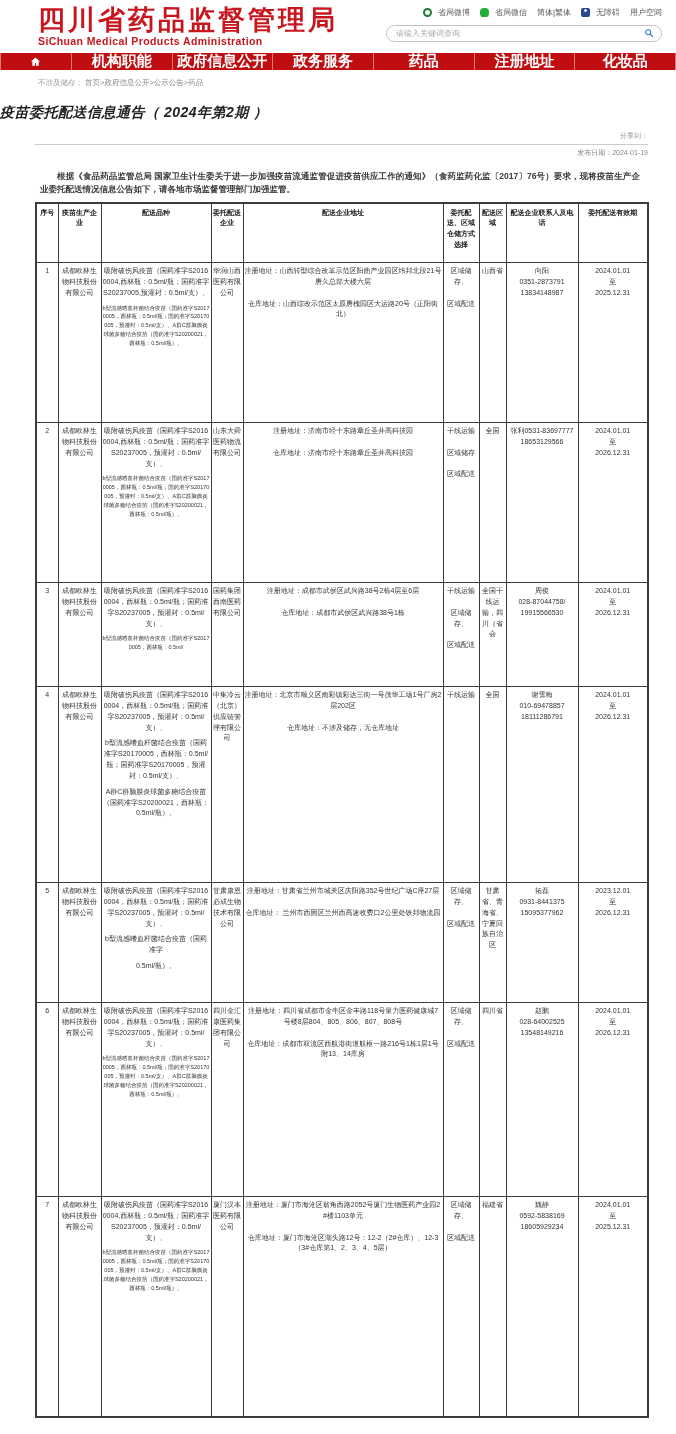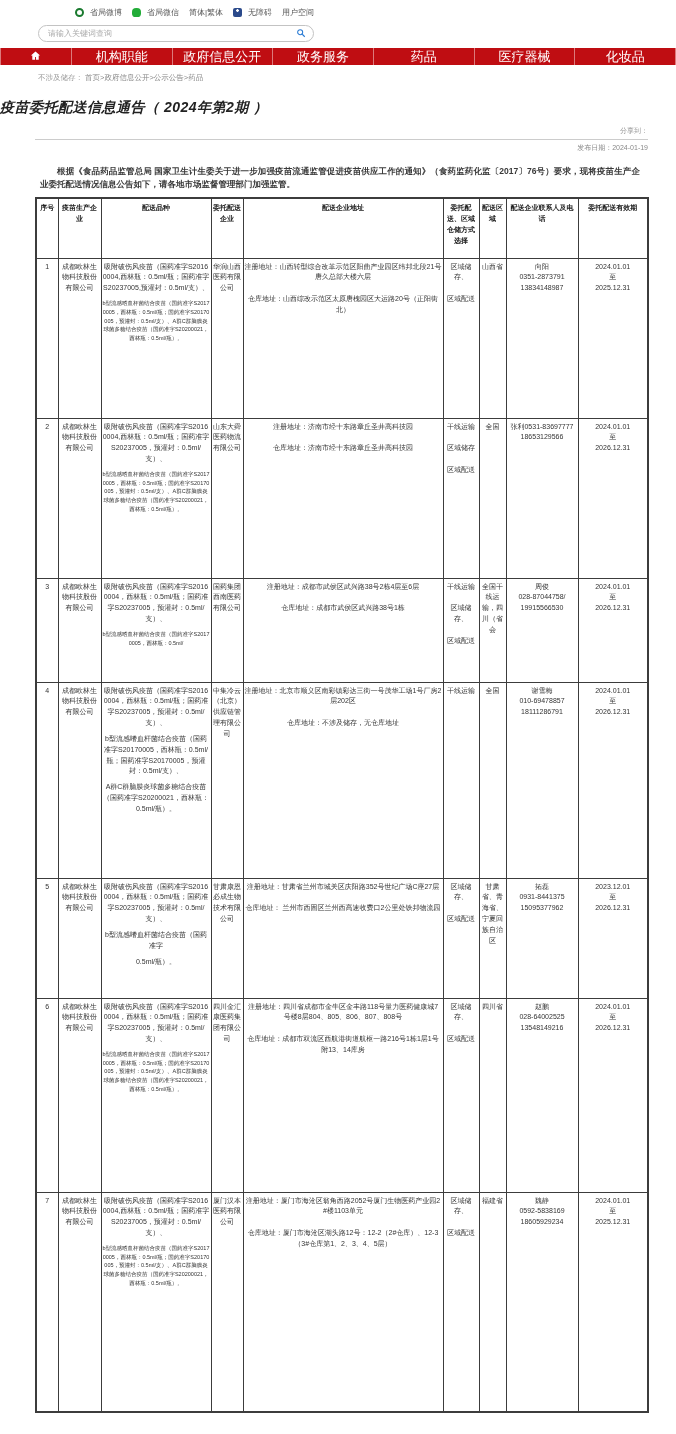--- a/index.html
+++ b/index.html
@@ -26,21 +26,21 @@
   .u-icon{display:inline-block;width:9px;height:9px;border-radius:50%;}
   .weibo-icon{border:2px solid #1a7a2f;background:#fff;}
   .wechat-icon{background:#22ac38;border-radius:45% 45% 40% 40%;}
   .accessibility-icon{background:radial-gradient(circle at 50% 28%,#fff 1px,#2b4a8b 1.6px);border-radius:2px;}
   .search-box{margin-top:7px;height:17px;border:1px solid #c3c3c3;border-radius:9px;display:flex;align-items:center;padding:0 7px;background:#fff;gap:28px;}
   .search-box input{flex:1;border:none;outline:none;font-size:8px;color:#333;background:transparent;font-family:inherit;}
   .search-box input::placeholder{color:#aaa;}
   .search-btn{border:none;background:none;padding:0;cursor:pointer;display:flex;align-items:center;}
   
   .main-nav{background:var(--nav-red);height:17px;display:flex;align-items:stretch;margin-top:2px;}
-  .nav-item{flex:1;display:flex;align-items:center;justify-content:center;color:#fff;font-size:13px;font-weight:normal;border-left:1px solid rgba(255,255,255,.45);cursor:pointer;white-space:nowrap;}
+  .nav-item{flex:1;display:flex;align-items:center;justify-content:center;color:#fff;font-size:15px;font-weight:bold;border-left:1px solid rgba(255,255,255,.45);cursor:pointer;white-space:nowrap;}
   .nav-item:last-child{border-right:1px solid rgba(255,255,255,.45);}
   .nav-item-home{flex:.7;}
   
   .breadcrumb{margin:8px 0 0 38px;font-size:7.5px;color:#999;}
   .breadcrumb .bc-path{color:#888;cursor:pointer;margin-top:16px;}
   
   .page-title{text-align:left;font-size:14px;font-weight:bold;color:#222;margin-top:16px;letter-spacing:.5px;font-style:italic;}
   .meta-block{margin:0 28px 0 35px;}
   .share-row{text-align:right;font-size:7px;color:#999;margin-top:9px;}
   .meta-divider{border:none;border-top:1px solid #ccc;margin:3px 0 0 0;}
@@ -55,20 +55,24 @@
   .cell-mode,.cell-region{line-height:1.7;}
   .cell-address{line-height:1.8;}
   .sp-m{font-size:7px;margin-bottom:5px;}
   .sp-m:last-child{margin-bottom:0;}
   .sp-s{font-size:5.5px;color:#333;line-height:1.6;}
 </style>
 </head>
 <body>
 
 <div class="site-header">
+  <div class="logo-block">
+    <div class="logo-cn">四川省药品监督管理局</div>
+    <div class="logo-en">SiChuan Medical Products Administration</div>
+  </div>
   <div class="header-right">
     <div class="utility-row">
         <span class="utility-link">
           <span class="u-icon weibo-icon"></span>
           <span>省局微博</span>
         </span>
         <span class="utility-link">
           <span class="u-icon wechat-icon"></span>
           <span>省局微信</span>
         </span>
@@ -102,21 +106,21 @@
     <span>
       <svg viewBox="0 0 24 24" width="11" height="11">
           <path fill="#fff" d="M12 3 2 12h3v9h6v-6h2v6h6v-9h3z"></path>
         </svg>
     </span>
   </div>
 <div class="nav-item">机构职能</div>
     <div class="nav-item">政府信息公开</div>
     <div class="nav-item">政务服务</div>
     <div class="nav-item">药品</div>
-    <div class="nav-item">医疗器械</div>
+    <div class="nav-item">注册地址</div>
     <div class="nav-item">化妆品</div>
   </div>
 
 <div class="breadcrumb">
   <span>不涉及储存：</span>
   <span class="bc-path">首页&gt;政府信息公开&gt;公示公告&gt;药品</span>
 </div>
 
 <div class="page-title">疫苗委托配送信息通告（ 2024年第2期 ）</div>
 

